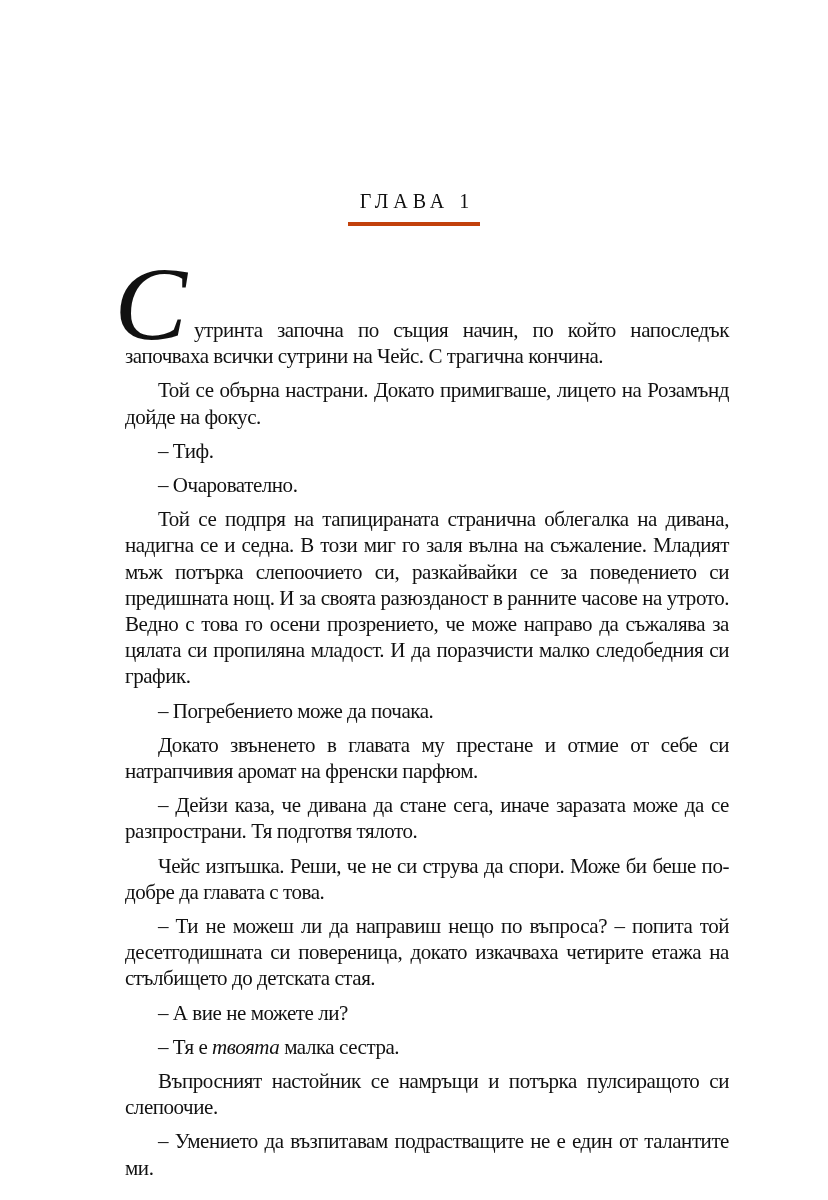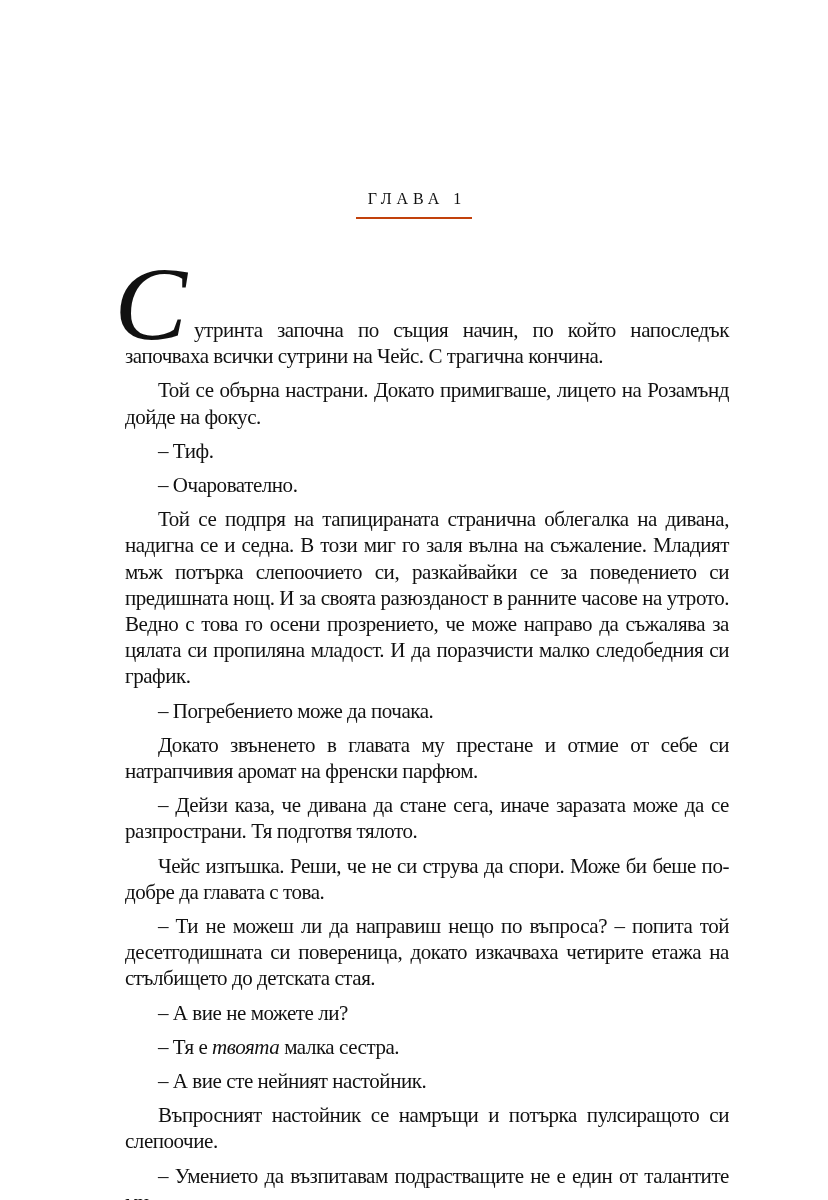--- a/index.html
+++ b/index.html
@@ -4,23 +4,23 @@
 <style>
   html, body { margin: 0; padding: 0; background: #ffffff; }
   body { width: 828px; height: 1200px; position: relative; overflow: hidden; }
   .page { position: absolute; left: 0; top: 0; width: 828px; height: 1200px; background: #fff; }
   .chapter {
     position: absolute; top: 190px; left: 0; width: 828px; text-align: center;
   }
   .chapter-title {
     display: inline-block;
     font-family: "Liberation Serif", serif;
-    font-size: 16px; letter-spacing: 5px; color: #111;
+    font-size: 20px; letter-spacing: 5px; color: #111;
     padding: 0 6px 9px 12px;
-    border-bottom: 2px solid #c2410c;
+    border-bottom: 4px solid #c2410c;
   }
   .text {
     position: absolute; left: 117px; top: 309px; width: 620px;
     font-family: "Liberation Serif", serif;
     font-size: 21px; line-height: 26.2px; color: #111;
     text-align: justify;
     letter-spacing: -0.45px;
   }
   .text p { margin: 8px; text-indent: 33px; }
   .text p.first { text-indent: 0; }
@@ -49,17 +49,16 @@
     <p>– Тиф.</p>
     <p>– Очарователно.</p>
     <p>Той се подпря на тапицираната странична облегалка на дивана, надигна се и седна. В този миг го заля вълна на съжаление. Младият мъж потърка слепоочието си, разкайвайки се за поведението си предишната нощ. И за своята разюзданост в ранните часове на утрото. Ведно с това го осени прозрението, че може направо да съжалява за цялата си пропиляна младост. И да поразчисти малко следобедния си график.</p>
     <p>– Погребението може да почака.</p>
     <p>Докато звъненето в главата му престане и отмие от себе си натрапчивия аромат на френски парфюм.</p>
     <p>– Дейзи каза, че дивана да стане сега, иначе заразата може да се разпространи. Тя подготвя тялото.</p>
     <p>Чейс изпъшка. Реши, че не си струва да спори. Може би беше по-добре да главата с това.</p>
     <p>– Ти не можеш ли да направиш нещо по въпроса? – попита той десетгодишната си повереница, докато изкачваха четирите етажа на стълбището до детската стая.</p>
     <p>– А вие не можете ли?</p>
     <p><span>– Тя е </span><em>твоята</em><span> малка сестра.</span></p>
-    <p>– А вие сте нейният настойник.</p>
     <p>Въпросният настойник се намръщи и потърка пулсиращото си слепоочие.</p>
     <p>– Умението да възпитавам подрастващите не е един от талантите ми.</p>
   </div>
 </div>
 
 </body></html>

